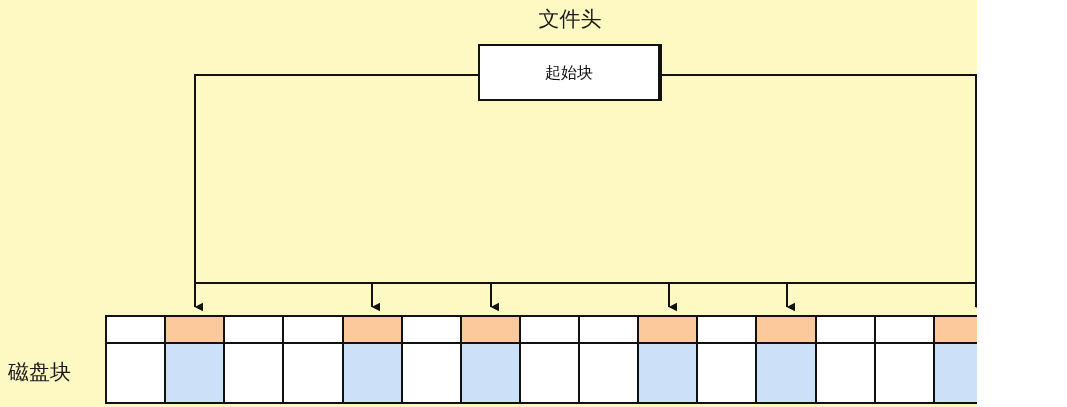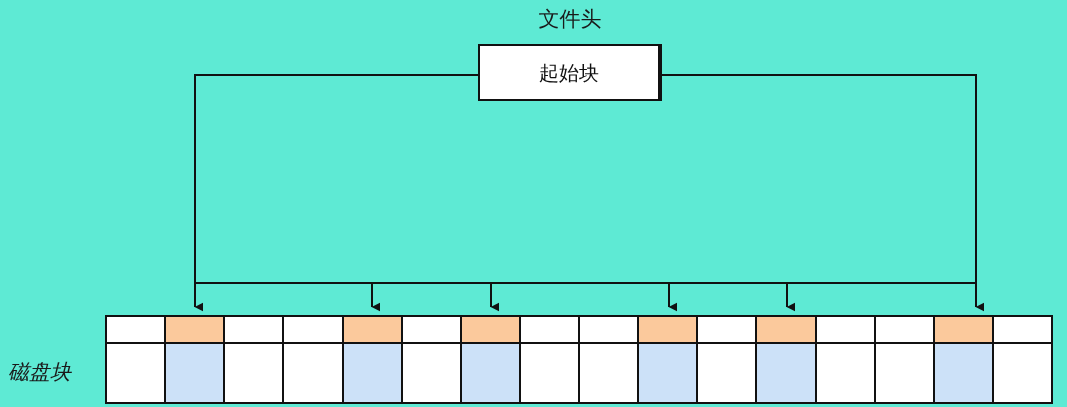--- a/index.html
+++ b/index.html
@@ -6,23 +6,23 @@
     margin: 0;
     padding: 0;
     background: #ffffff;
   }
   body {
     font-family: "Liberation Sans", "DejaVu Sans", sans-serif;
     color: #1a1a1a;
   }
   #canvas {
     position: relative;
-    width: 1067px;
+    width: 977px;
     height: 407px;
-    background: #5eead4;
+    background: #fef9c3;
     overflow: hidden;
   }
 
   
   .fh-title {
     position: absolute;
     left: 478px;
     top: 5px;
     width: 184px;
     text-align: center;
@@ -43,21 +43,21 @@
     border: 2px solid #111111;
     display: flex;
     background: #ffffff;
     z-index: 4;
   }
   .fh-cell {
     flex: 1 1 0;
     display: flex;
     align-items: center;
     justify-content: center;
-    font-size: 20px;
+    font-size: 16px;
     line-height: 1;
     color: #111111;
     white-space: nowrap;
     box-sizing: border-box;
   }
   .fh-cell.divided {
     border-right: 2px solid #111111;
   }
 
   
@@ -72,21 +72,20 @@
 
   
   .disk-label {
     position: absolute;
     left: 8px;
     top: 358px;
     font-size: 21px;
     line-height: 28px;
     color: #1a1a1a;
     white-space: nowrap;
-    font-style: italic;
   }
 
   
   .disk-grid {
     position: absolute;
     left: 105px;
     top: 315px;
     width: 948px;
     height: 89px;
     z-index: 1;

